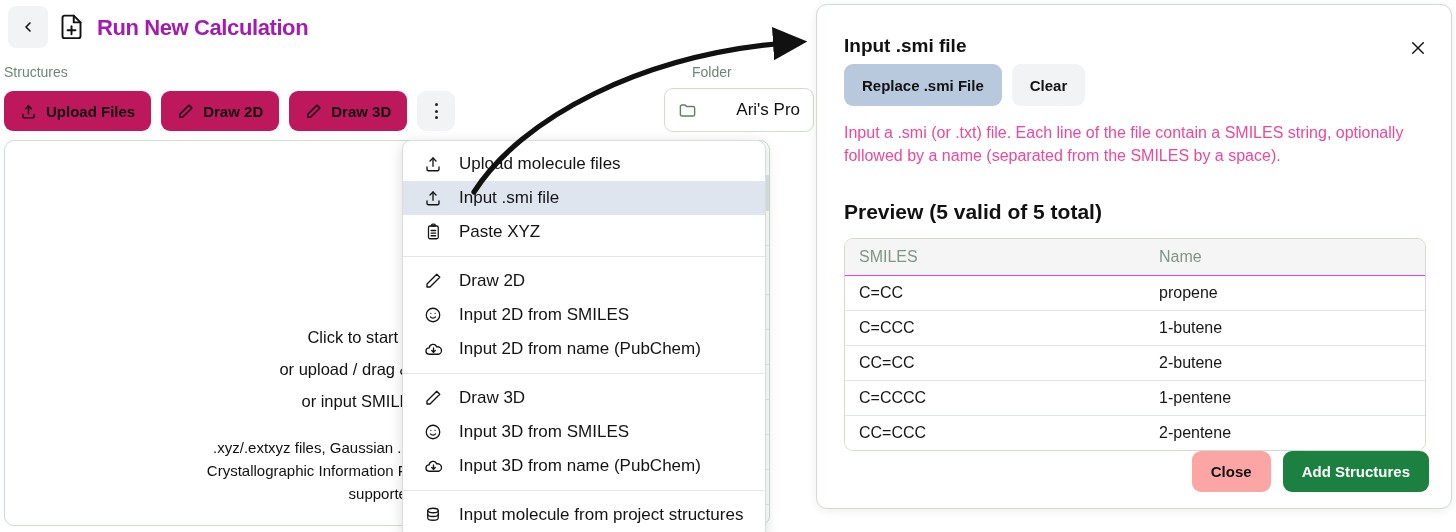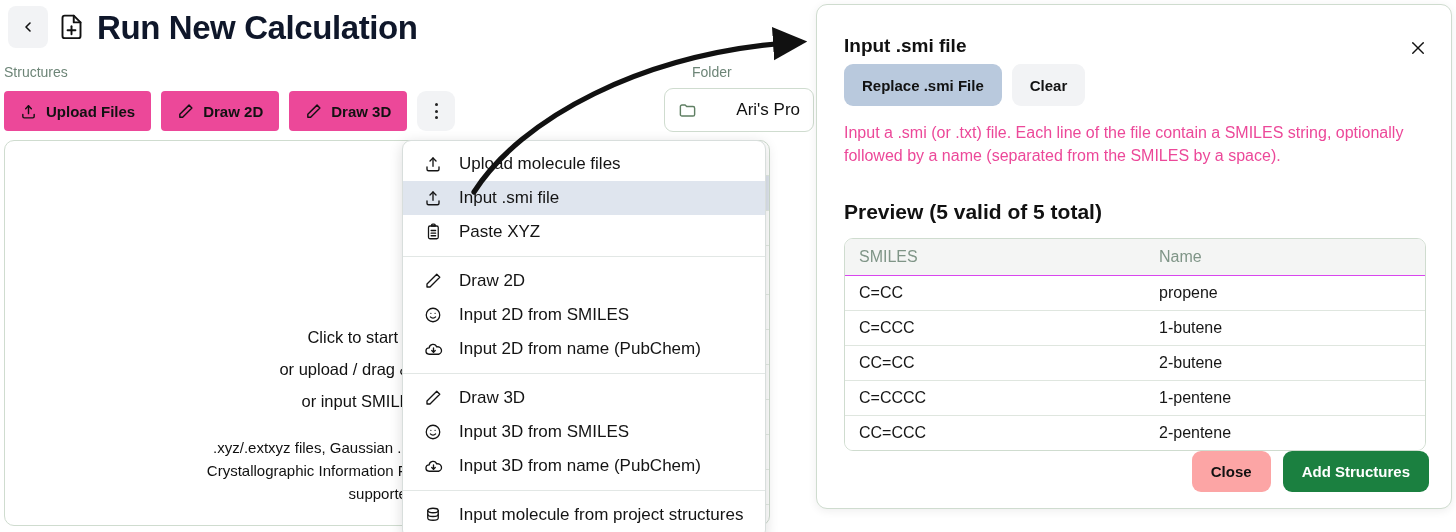--- a/index.html
+++ b/index.html
@@ -16,34 +16,34 @@
   .back-btn {
     position:absolute; left:8px; top:6px; width:40px; height:42px;
     background:#f2f3f5; border:none; border-radius:8px;
     display:flex; align-items:center; justify-content:center; cursor:pointer;
   }
   .page-title-row {
     position:absolute; left:58px; top:4px; height:48px;
     display:flex; align-items:center; gap:12px;
   }
   .page-title {
-    font-size:33px; font-weight:bold; color:#0f172a; letter-spacing:-0.4px;
+    font-size:22px; font-weight:bold; color:#a21caf; letter-spacing:-0.4px;
     white-space:nowrap;
   }
 
   
   .section-label {
     position:absolute; left:4px; top:64px;
     font-size:14px; color:#6d8577;
   }
   .btn-row { position:absolute; left:4px; top:91px; display:flex; align-items:center; gap:10px; }
   .pill {
     display:flex; align-items:center; gap:9px;
-    background:#ec4899; color:#121212;
-    border:none; border-radius:4px;
+    background:#be185d; color:#121212;
+    border:none; border-radius:9px;
     height:40px; padding:0 16px;
     font-size:15px; font-weight:bold; cursor:pointer;
     white-space:nowrap;
   }
   .kebab {
     width:38px; height:40px; border-radius:9px; background:#f2f3f5; border:none;
     display:flex; align-items:center; justify-content:center; cursor:pointer;
   }
   .kebab .dot { width:3px; height:3px; border-radius:50%; background:#222; margin:1.6px 0; }
 

